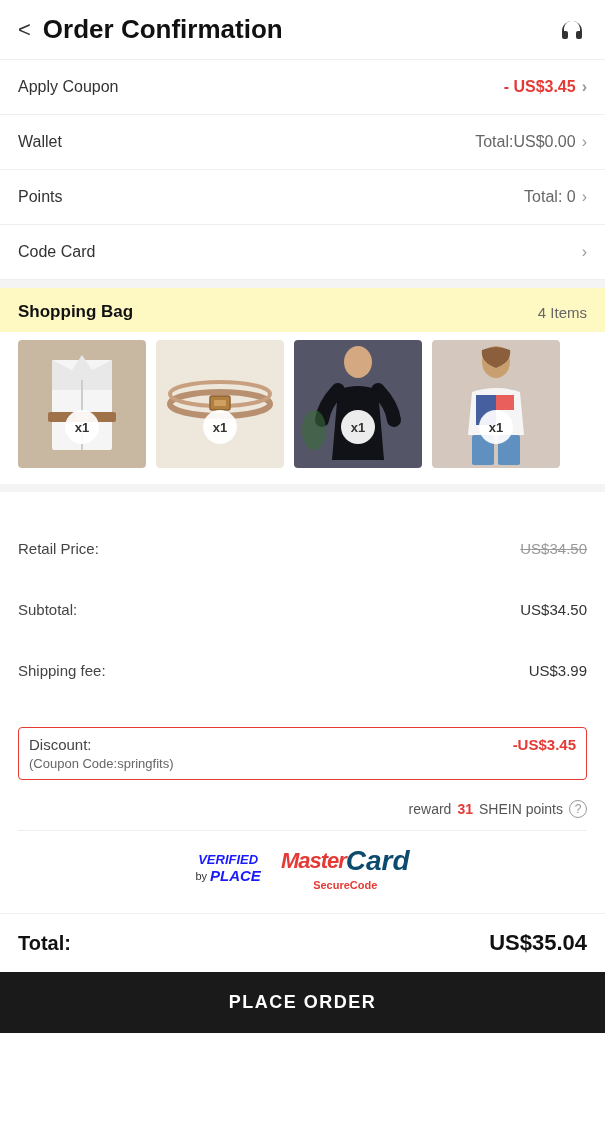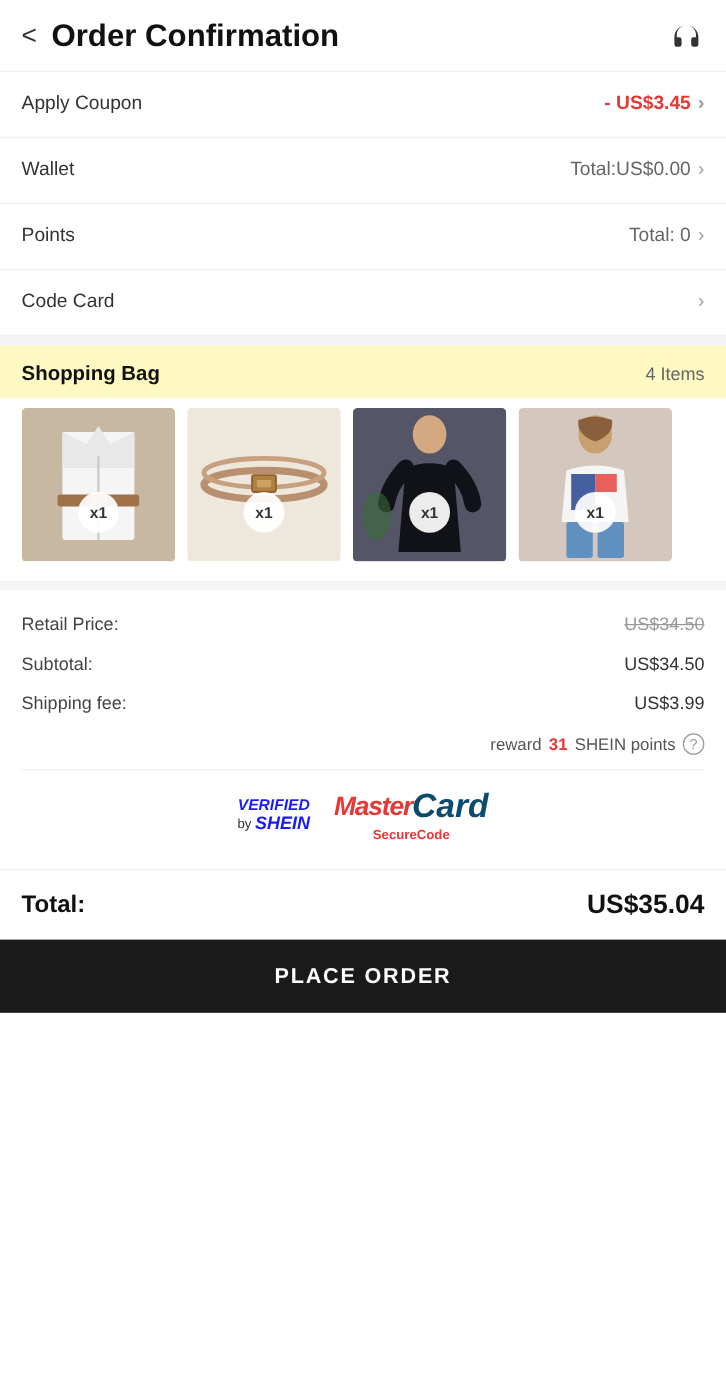--- a/index.html
+++ b/index.html
@@ -123,20 +123,21 @@
     .price-section {
       padding: 12px 18px;
       background: #fff;
       border-top: 8px solid #f4f4f4;
     }
     .price-row {
       display: flex;
       justify-content: space-between;
       align-items: center;
       padding: 8px 0;
+      margin-top: 28px;
     }
     .price-label {
       font-size: 15px;
       color: #444;
     }
     .price-value {
       font-size: 15px;
       color: #333;
     }
     .price-value.strikethrough {
@@ -398,37 +399,48 @@
   <div class="price-row">
     <span class="price-label">Subtotal:</span>
     <span class="price-value">US$34.50</span>
   </div>
 
   <div class="price-row">
     <span class="price-label">Shipping fee:</span>
     <span class="price-value">US$3.99</span>
   </div>
 
+  <div class="price-row">
+    <div class="discount-box" style="width:100%;">
+      <div class="discount-row">
+        <div class="discount-label-group">
+          <span class="price-label">Discount:</span>
+          <span class="coupon-code-text">(Coupon Code:springfits)</span>
+        </div>
+        <span class="price-value red">-US$3.45</span>
+      </div>
+    </div>
+  </div>
 
   <div class="reward-row">
     <span class="reward-text">reward</span>
     <span class="reward-text reward-points">31</span>
     <span class="reward-text">SHEIN points</span>
     <div class="info-circle">?</div>
   </div>
 
   <div class="payment-logos">
 
     <div class="visa-verified">
       <div style="display:flex; align-items:center; gap:4px;">
         <span style="font-size:13px; color:#1a1aff; font-weight:700; font-style:italic;">VERIFIED</span>
       </div>
       <div style="font-size:11px; color:#333; display:flex; gap:3px; align-items:center;">
         <span>by</span>
-        <span style="font-size:15px; color:#1a1aff; font-weight:800; font-style:italic;">SHEIN</span>
+        <span style="font-size:15px; color:#1a1aff; font-weight:800; font-style:italic;">PLACE</span>
       </div>
     </div>
 
     <div class="mastercard-box">
       <div style="display:flex; align-items:center; margin-bottom:2px;">
         <span style="font-size:22px; font-weight:700; color:#e53935; font-style:italic; letter-spacing:-1px;">Master</span>
           <span style="font-size:28px; font-weight:700; color:#0c4a6e; font-style:italic;">Card</span>
       </div>
       <div style="font-size:11px; color:#e53935; font-weight:600; text-align:center;">SecureCode</div>
     </div>

